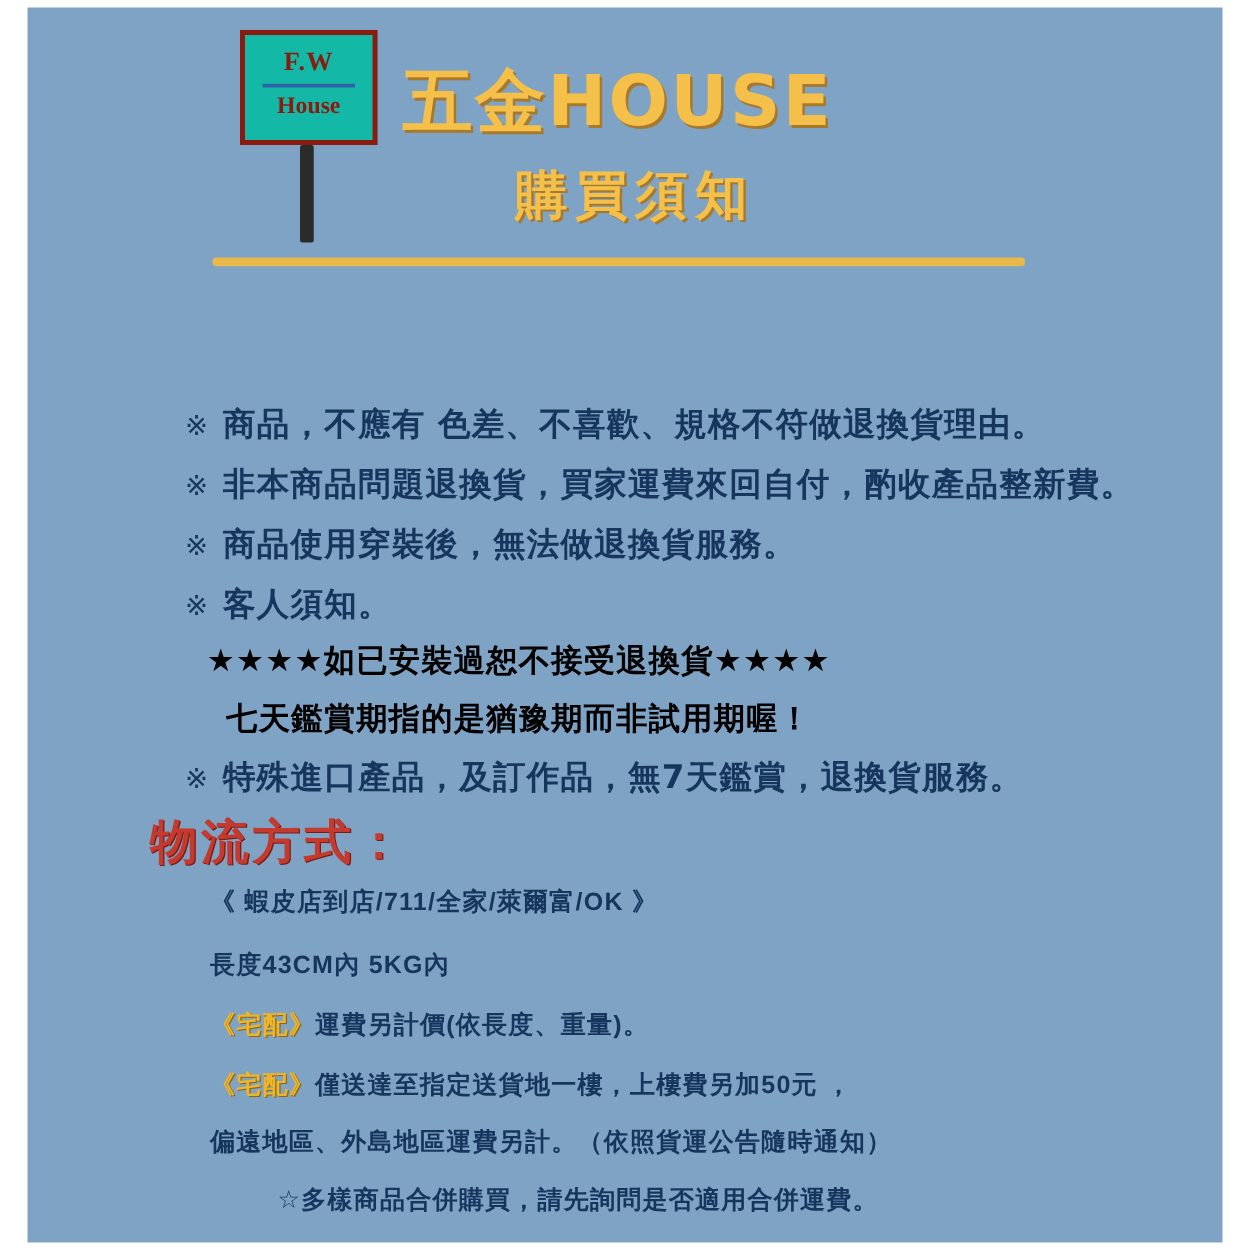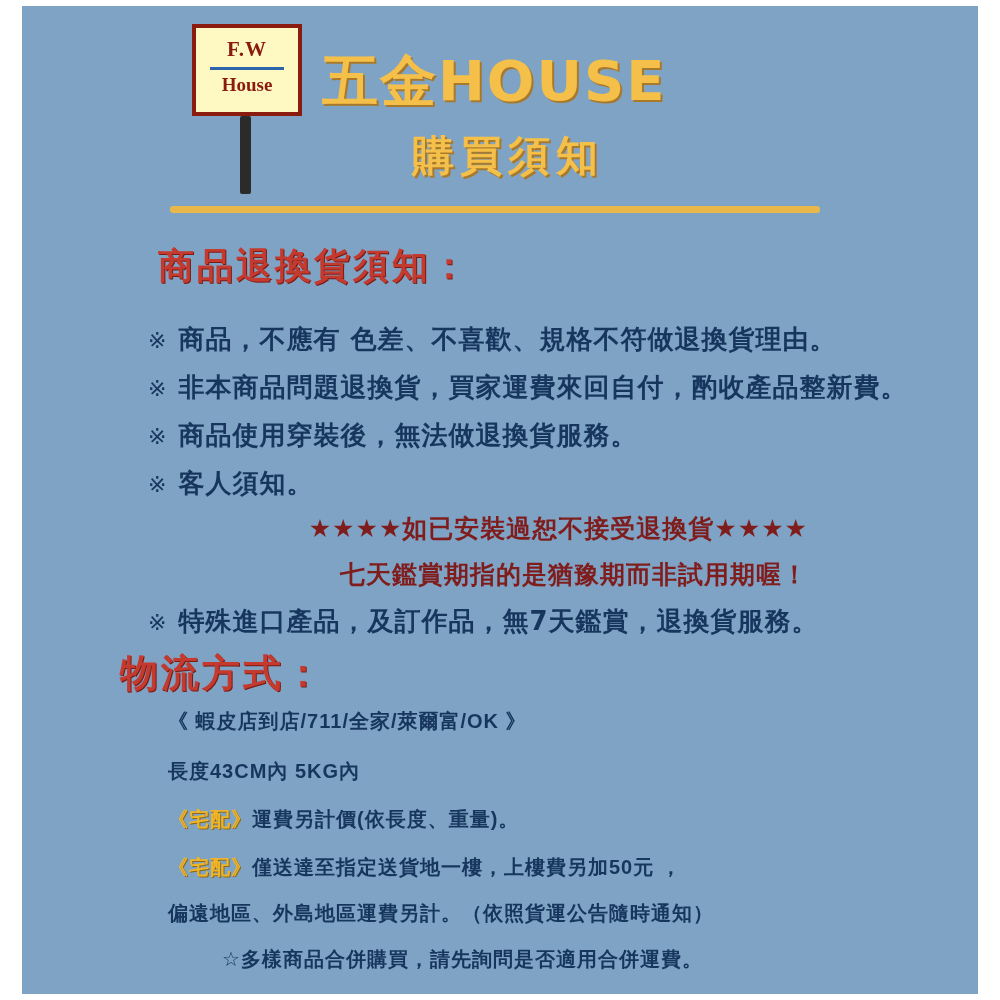--- a/index.html
+++ b/index.html
@@ -55,21 +55,21 @@
     top: 14px;
     width: 130px;
     height: 180px;
   }
   .sign-plate {
     position: absolute;
     left: 20px;
     top: 0;
     width: 110px;
     height: 92px;
-    background: #fef9c3;
+    background: #14b8a6;
     border: 4px solid #8b1a0f;
     box-sizing: border-box;
     text-align: center;
   }
   .sign-line1 {
     margin-top: 9px;
     font-size: 21px;
     font-weight: bold;
     color: #8b1a0f;
     letter-spacing: 1px;
@@ -158,24 +158,24 @@
     font-size: 26px;
     font-weight: bold;
     color: #17365d;
     letter-spacing: 1px;
     font-family: "DejaVu Sans", sans-serif;
   }
   .center-line {
     position: absolute;
     width: 786px;
     left: 22px;
-    text-align: right;
+    text-align: center;
     font-size: 25px;
     font-weight: bold;
-    color: #7f1d1d;
+    color: #000000;
     letter-spacing: 1px;
     font-family: "DejaVu Sans", sans-serif;
     white-space: nowrap;
   }
   .logi-row {
     position: absolute;
     left: 168px;
     font-size: 20px;
     font-weight: bold;
     color: #17365d;
@@ -219,21 +219,20 @@
       </div>
       <div class="sign-post"></div>
     </div>
 
     <div class="brand">五金HOUSE</div>
     <div class="subtitle">購買須知</div>
   </div>
 
   <div class="divider"></div>
 
-  <div class="section-title" id="returns-title">商品退換貨須知：</div>
 
   <div class="bullet-row" style="top:322px;">
     <span class="bullet-mark">※</span>
     <span class="bullet-text">商品，不應有 色差、不喜歡、規格不符做退換貨理由。</span>
   </div>
 
   <div class="bullet-row" style="top:370px;">
     <span class="bullet-mark">※</span>
     <span class="bullet-text">非本商品問題退換貨，買家運費來回自付，酌收產品整新費。</span>
   </div>

